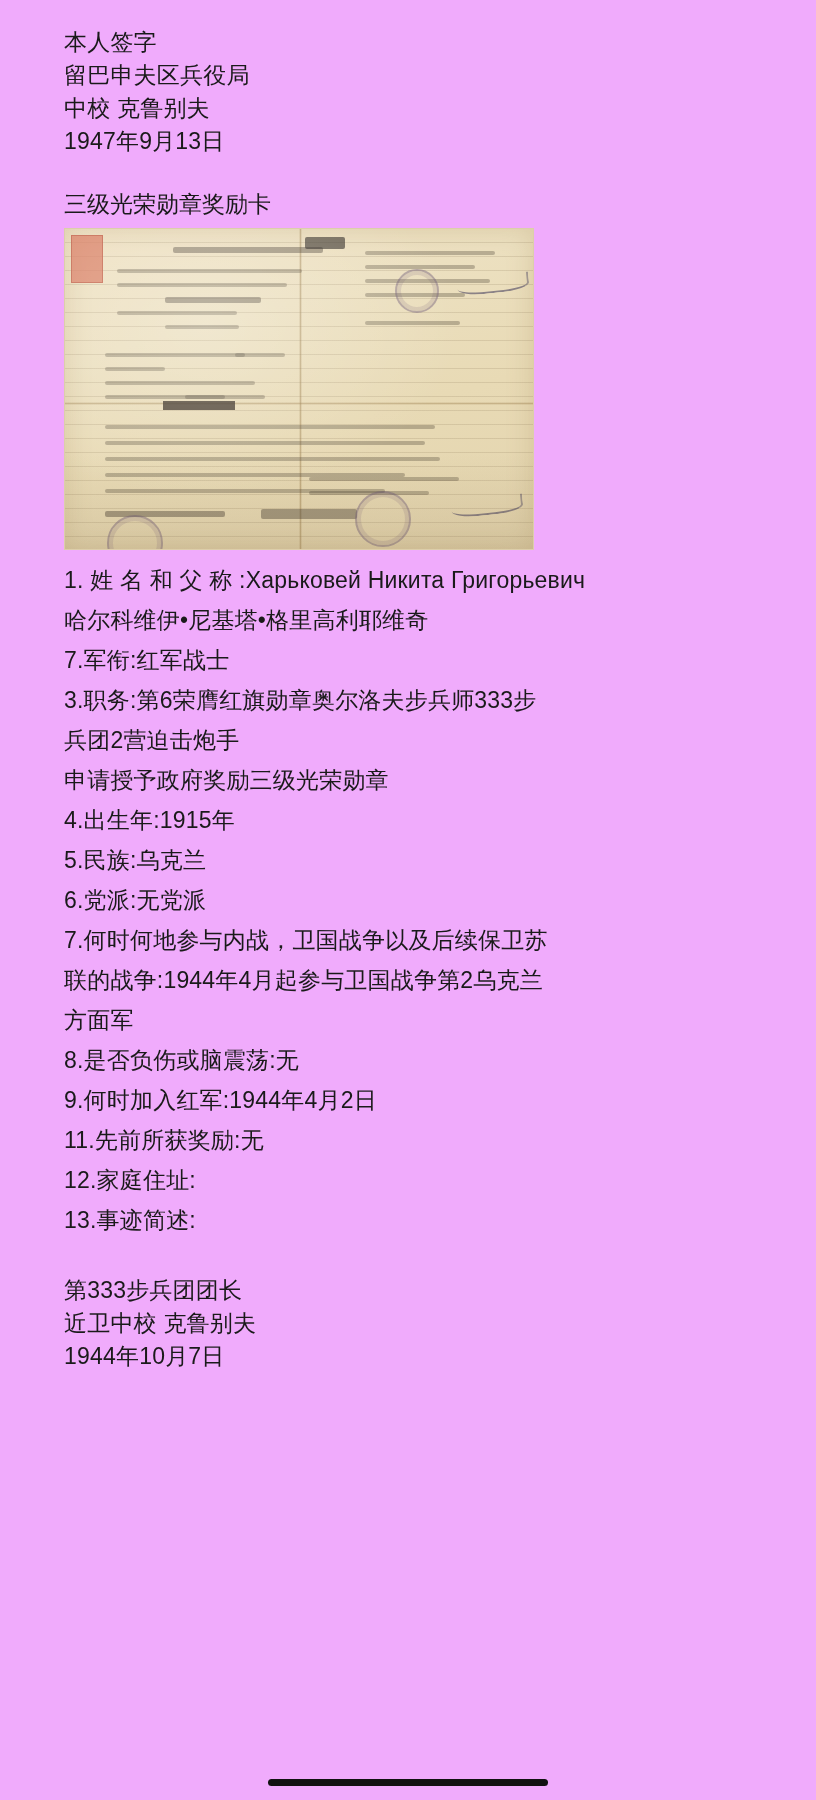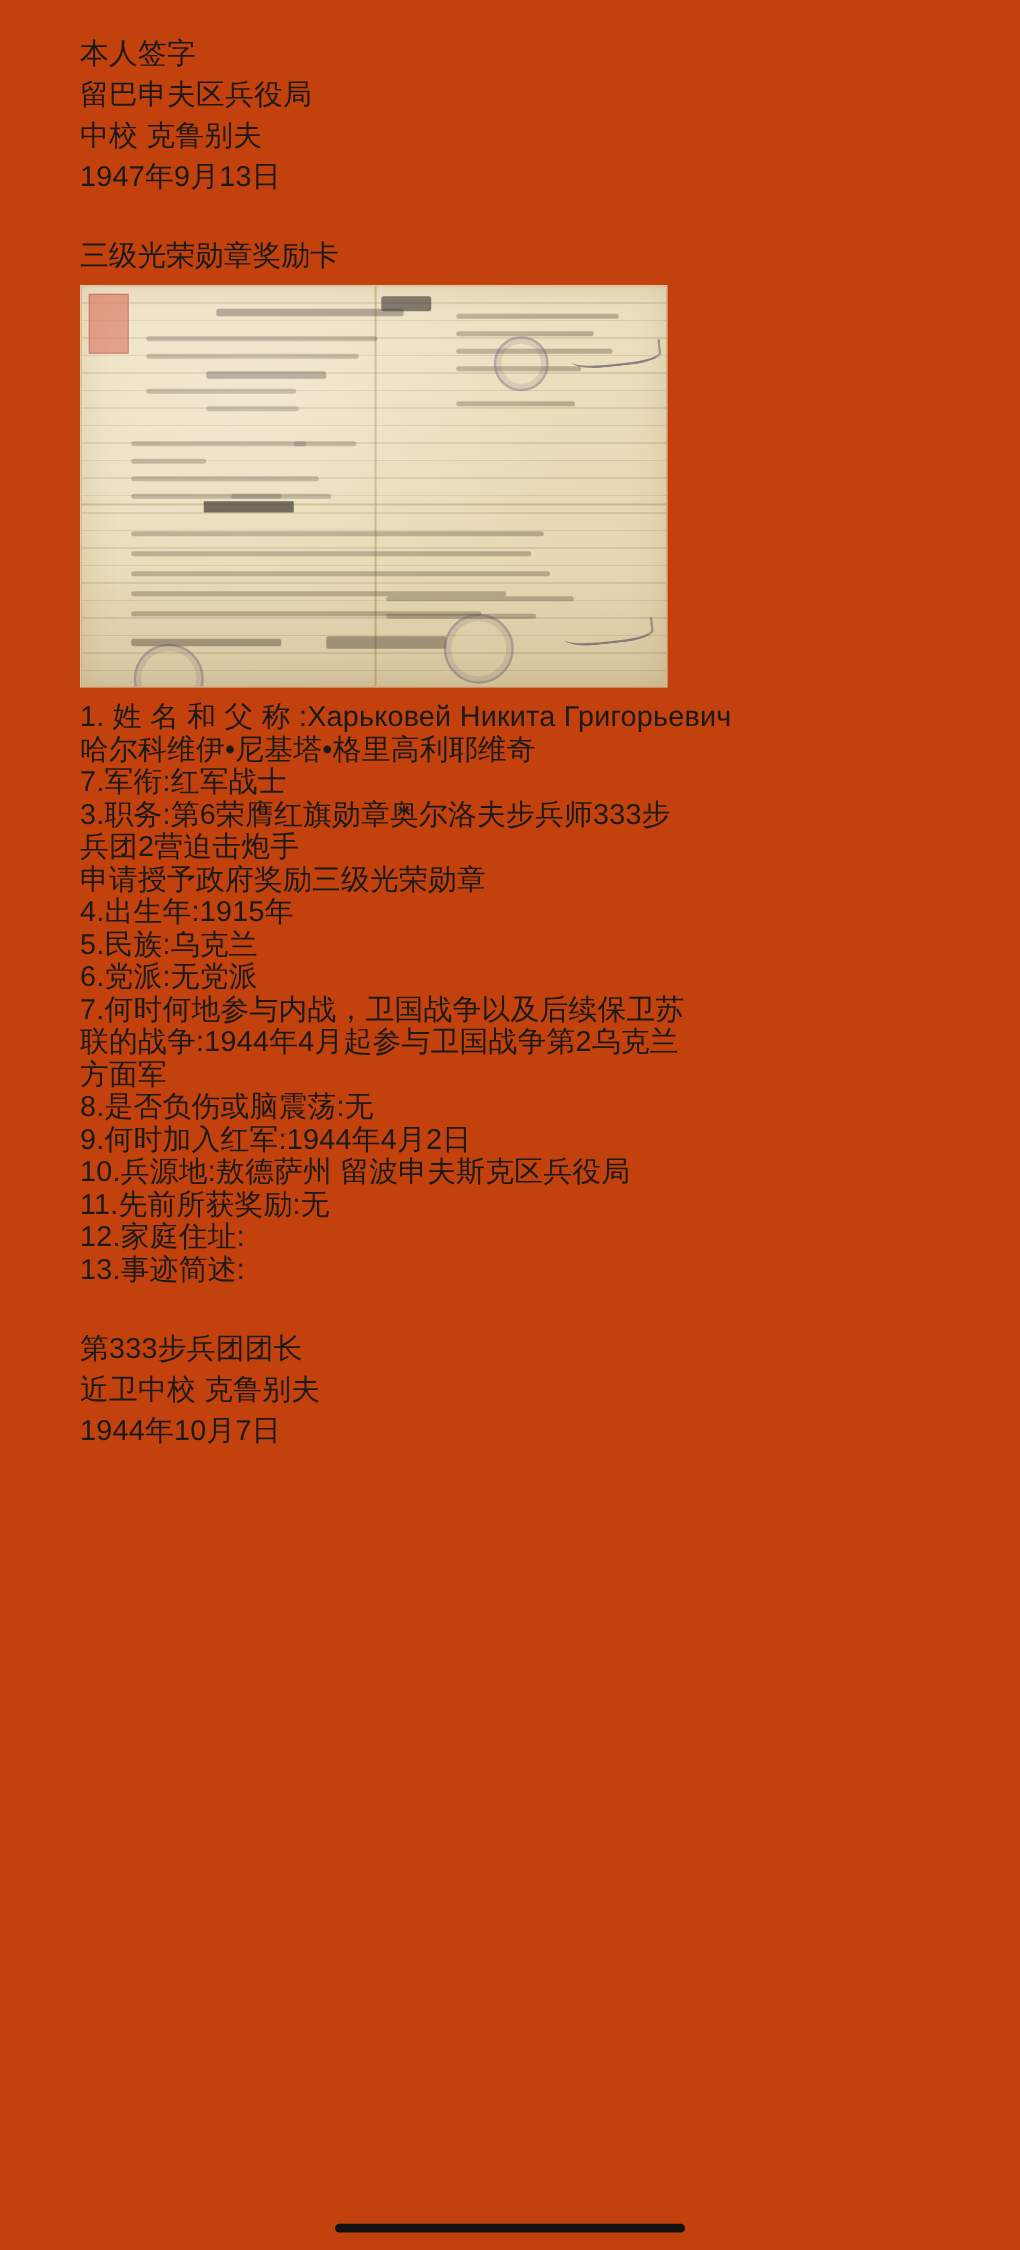--- a/index.html
+++ b/index.html
@@ -14,26 +14,26 @@
     font-family: "Liberation Sans", sans-serif;
     color: #1a1a1a;
     position: relative;
     overflow-x: hidden;
   }
   .page {
     width: 816px;
     min-height: 1800px;
     box-sizing: border-box;
     padding: 26px 48px 0 64px;
-    background: #c2410c;
+    background: #f0abfc;
     position: relative;
   }
   .block {
     font-size: 23px;
-    line-height: 26px;
+    line-height: 40px;
     letter-spacing: 0.2px;
     white-space: pre-wrap;
     word-wrap: break-word;
   }
   .block.tight { line-height: 33px; }
   .gap-md { height: 30px; }
   .gap-lg { height: 34px; }
 
   .section-title {
     font-size: 23px;
@@ -205,21 +205,20 @@
 兵团2营迫击炮手
 申请授予政府奖励三级光荣勋章</div>
   <div class="block">4.出生年:1915年</div>
   <div class="block">5.民族:乌克兰</div>
   <div class="block">6.党派:无党派</div>
   <div class="block">7.何时何地参与内战，卫国战争以及后续保卫苏
 联的战争:1944年4月起参与卫国战争第2乌克兰
 方面军</div>
   <div class="block">8.是否负伤或脑震荡:无</div>
   <div class="block">9.何时加入红军:1944年4月2日</div>
-  <div class="block">10.兵源地:敖德萨州 留波申夫斯克区兵役局</div>
   <div class="block">11.先前所获奖励:无</div>
   <div class="block">12.家庭住址:</div>
   <div class="block">13.事迹简述:</div>
 
   <div class="gap-lg"></div>
 
   <div class="block tight">第333步兵团团长
 近卫中校 克鲁别夫
 1944年10月7日</div>
 

